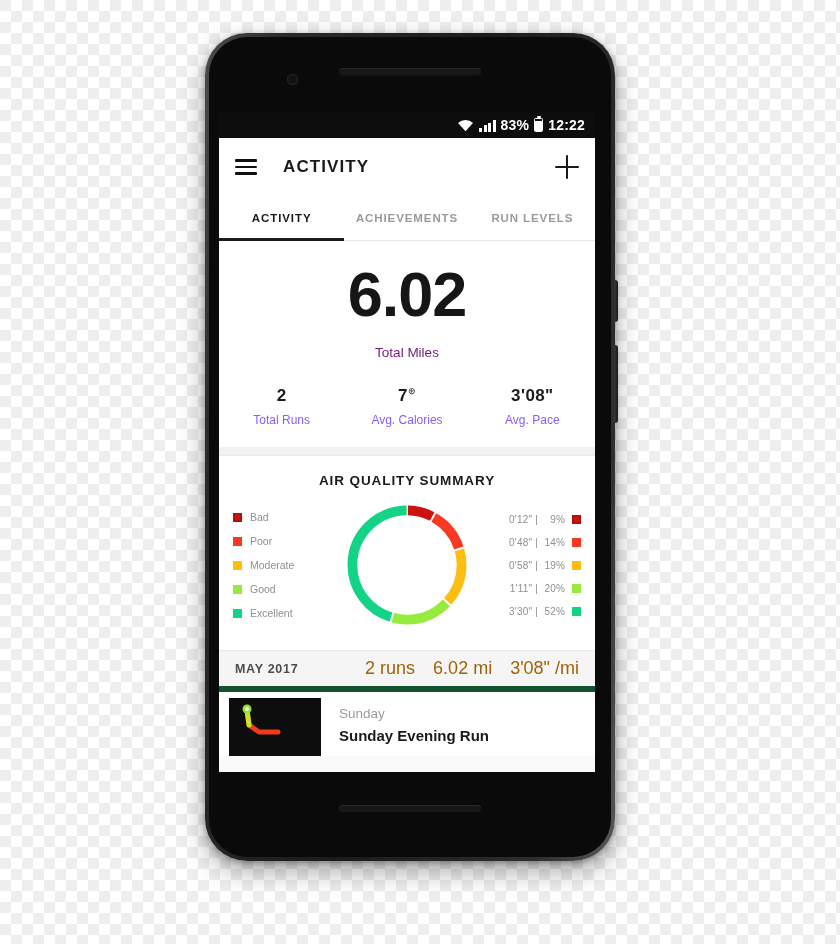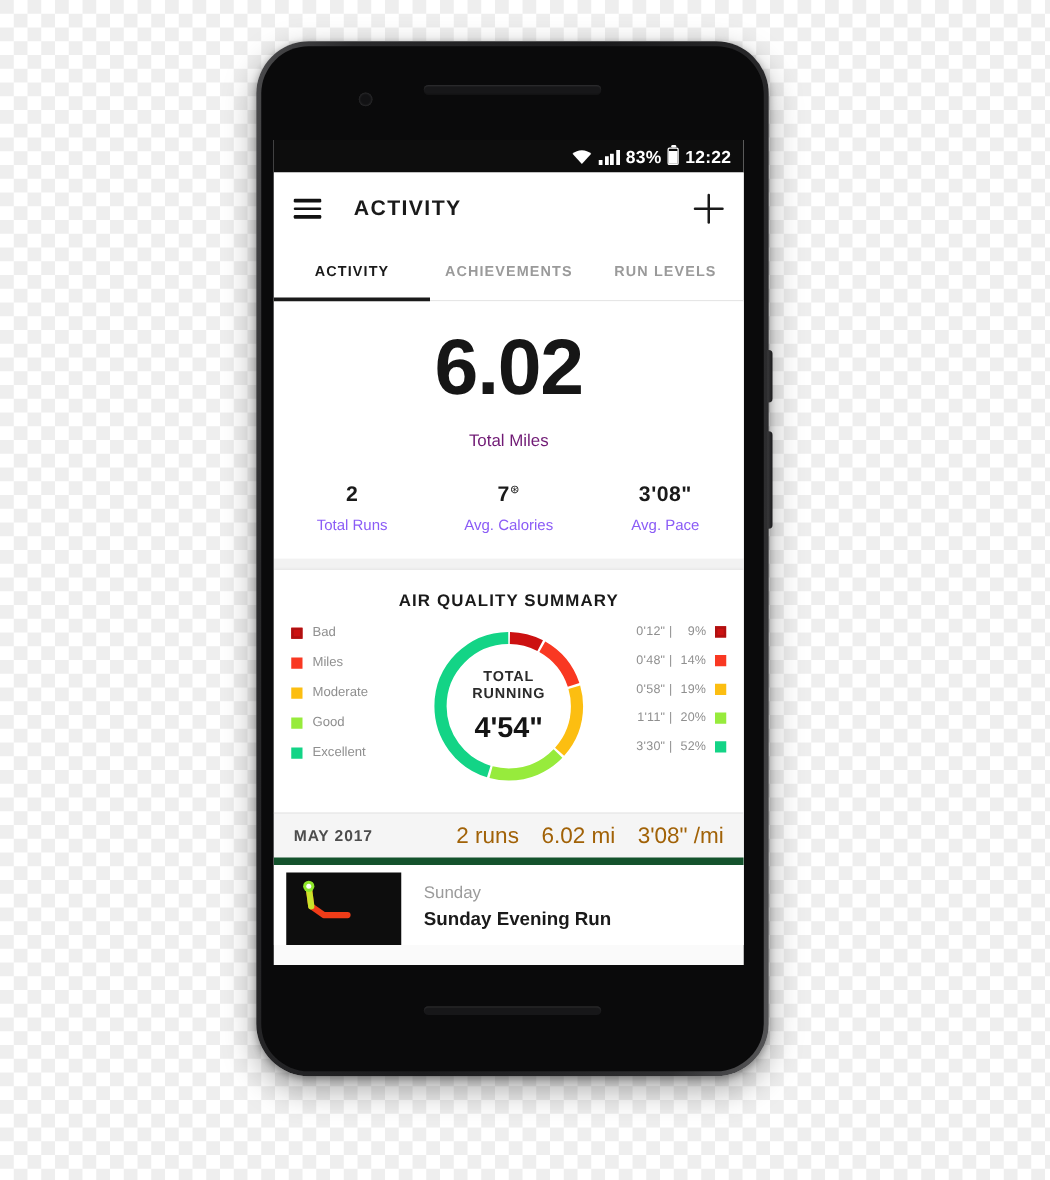--- a/index.html
+++ b/index.html
@@ -241,20 +241,21 @@
     text-align: center;
     font-size: 13.5px;
     font-weight: bold;
     letter-spacing: 0.9px;
     color: #1a1a1a;
     font-family: "Liberation Sans Narrow", "Liberation Sans", sans-serif;
   }
   #aq-body {
     margin-top: 12px;
     display: flex;
+    align-items: center;
     padding: 0 14px;
   }
   #legend-left { width: 92px; display: flex; flex-direction: column; gap: 12px; }
   .legend-item { display: flex; align-items: center; gap: 8px; }
   .swatch { width: 9px; height: 9px; flex: none; }
   .swatch.bad { box-shadow: inset 0 0 0 2px #b01010; }
   .legend-label { font-size: 10.5px; color: #8f8f8f; }
 
   #donut-wrap { flex: 1; display: flex; justify-content: center; align-items: center; position: relative; }
   #donut { width: 130px; height: 130px; display: block; }
@@ -402,21 +403,21 @@
 
           <div id="aq-body">
 
             <div id="legend-left">
               <div class="legend-item">
                 <span class="swatch bad" id="sw0" style="background: rgb(204, 17, 17);"></span>
                 <span class="legend-label">Bad</span>
               </div>
               <div class="legend-item">
                 <span class="swatch" id="sw1" style="background: rgb(249, 56, 34);"></span>
-                <span class="legend-label">Miles</span>
+                <span class="legend-label">Poor</span>
               </div>
               <div class="legend-item">
                 <span class="swatch" id="sw2" style="background: rgb(252, 190, 17);"></span>
                 <span class="legend-label">Moderate</span>
               </div>
               <div class="legend-item">
                 <span class="swatch" id="sw3" style="background: rgb(151, 235, 60);"></span>
                 <span class="legend-label">Good</span>
               </div>
               <div class="legend-item">
@@ -428,25 +429,20 @@
             <div id="donut-wrap">
               <svg id="donut" viewBox="0 0 100 100">
                 <g id="donut-segments" transform="rotate(-90 50 50)">
                     <circle cx="50" cy="50" r="42" fill="none" stroke="#cc1111" stroke-width="7.5" stroke-linecap="butt" stroke-dasharray="19.367643131078125 244.5261397704645" stroke-dashoffset="-0.7330382858376184"></circle>
                     <circle cx="50" cy="50" r="42" fill="none" stroke="#f93822" stroke-width="7.5" stroke-linecap="butt" stroke-dasharray="30.941931854829992 232.95185104671265" stroke-dashoffset="-21.566757988590986"></circle>
                     <circle cx="50" cy="50" r="42" fill="none" stroke="#fcbe11" stroke-width="7.5" stroke-linecap="butt" stroke-dasharray="42.51622057858187 221.37756232296076" stroke-dashoffset="-53.97476641509621"></circle>
                     <circle cx="50" cy="50" r="42" fill="none" stroke="#97eb3c" stroke-width="7.5" stroke-linecap="butt" stroke-dasharray="44.83107832333224 219.0627045782104" stroke-dashoffset="-97.95706356535332"></circle>
                     <circle cx="50" cy="50" r="42" fill="none" stroke="#13d486" stroke-width="7.5" stroke-linecap="butt" stroke-dasharray="118.90652615534421 144.98725674619843" stroke-dashoffset="-144.25421846036082"></circle>
                   </g>
               </svg>
-              <div id="donut-center">
-                <div class="donut-caption">TOTAL</div>
-                <div class="donut-caption">RUNNING</div>
-                <div id="donut-value">4'54"</div>
-              </div>
             </div>
 
             <div id="legend-right">
               <div class="value-item">
                 <span class="value-text"><span>0'12"</span> | <span class="pct">9%</span></span>
                 <span class="swatch bad" id="rsw0" style="background: rgb(204, 17, 17);"></span>
               </div>
               <div class="value-item">
                 <span class="value-text"><span>0'48"</span> | <span class="pct">14%</span></span>
                 <span class="swatch" id="rsw1" style="background: rgb(249, 56, 34);"></span>

